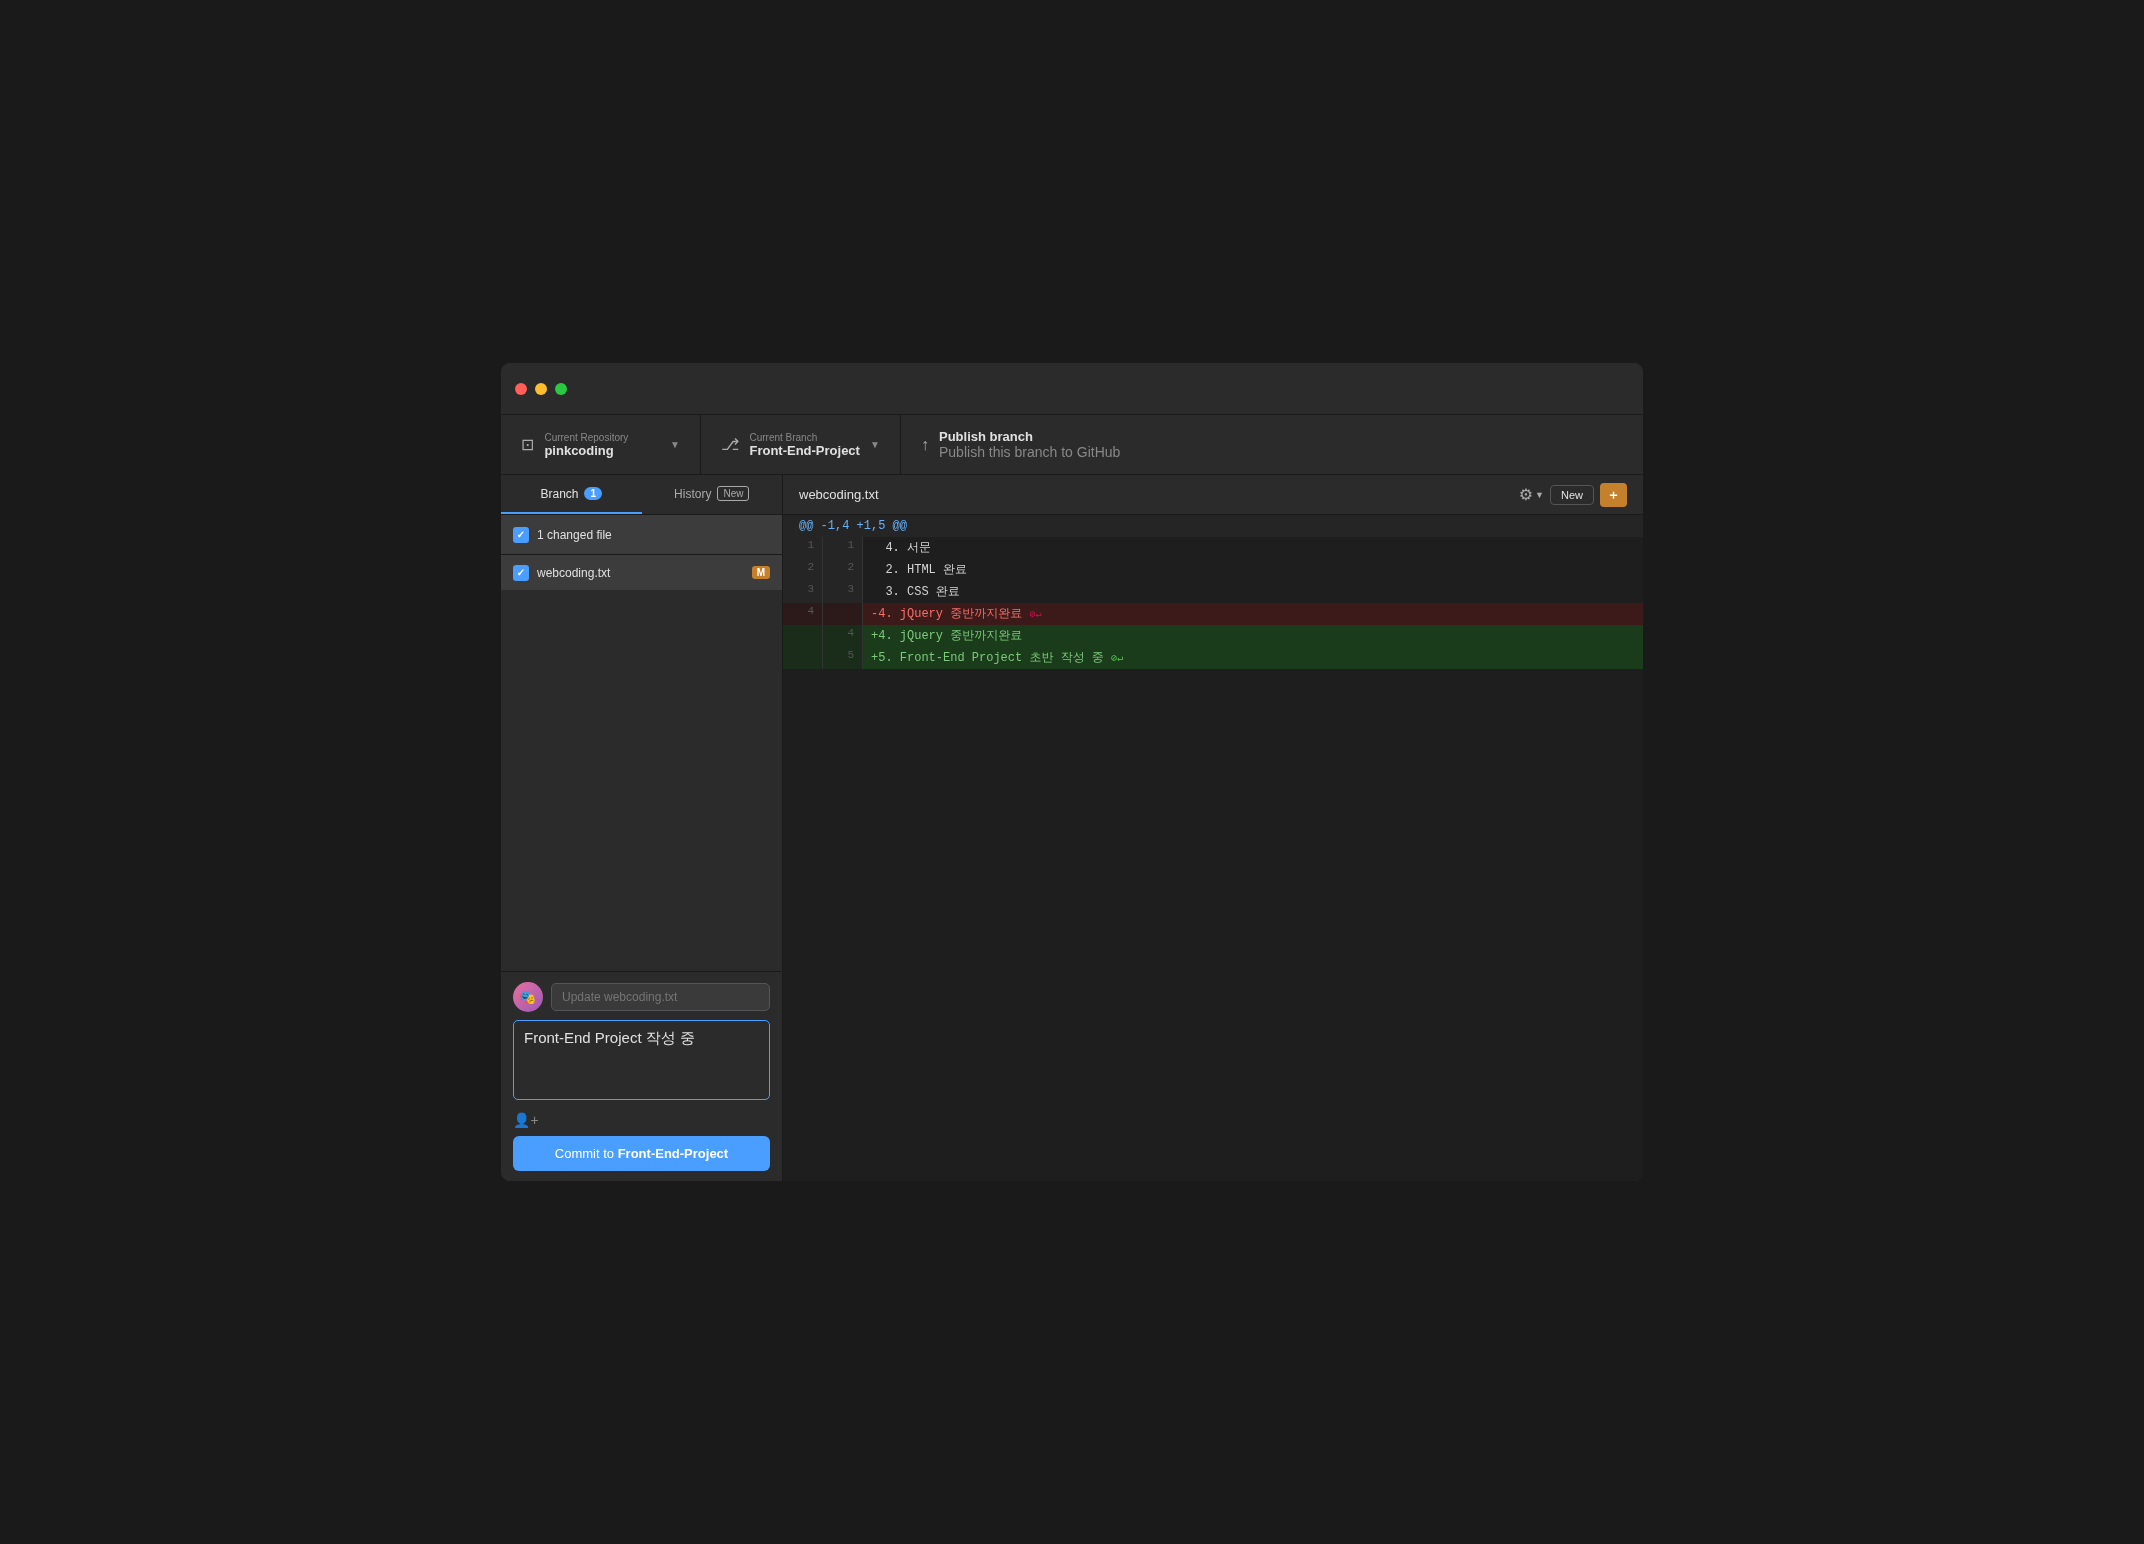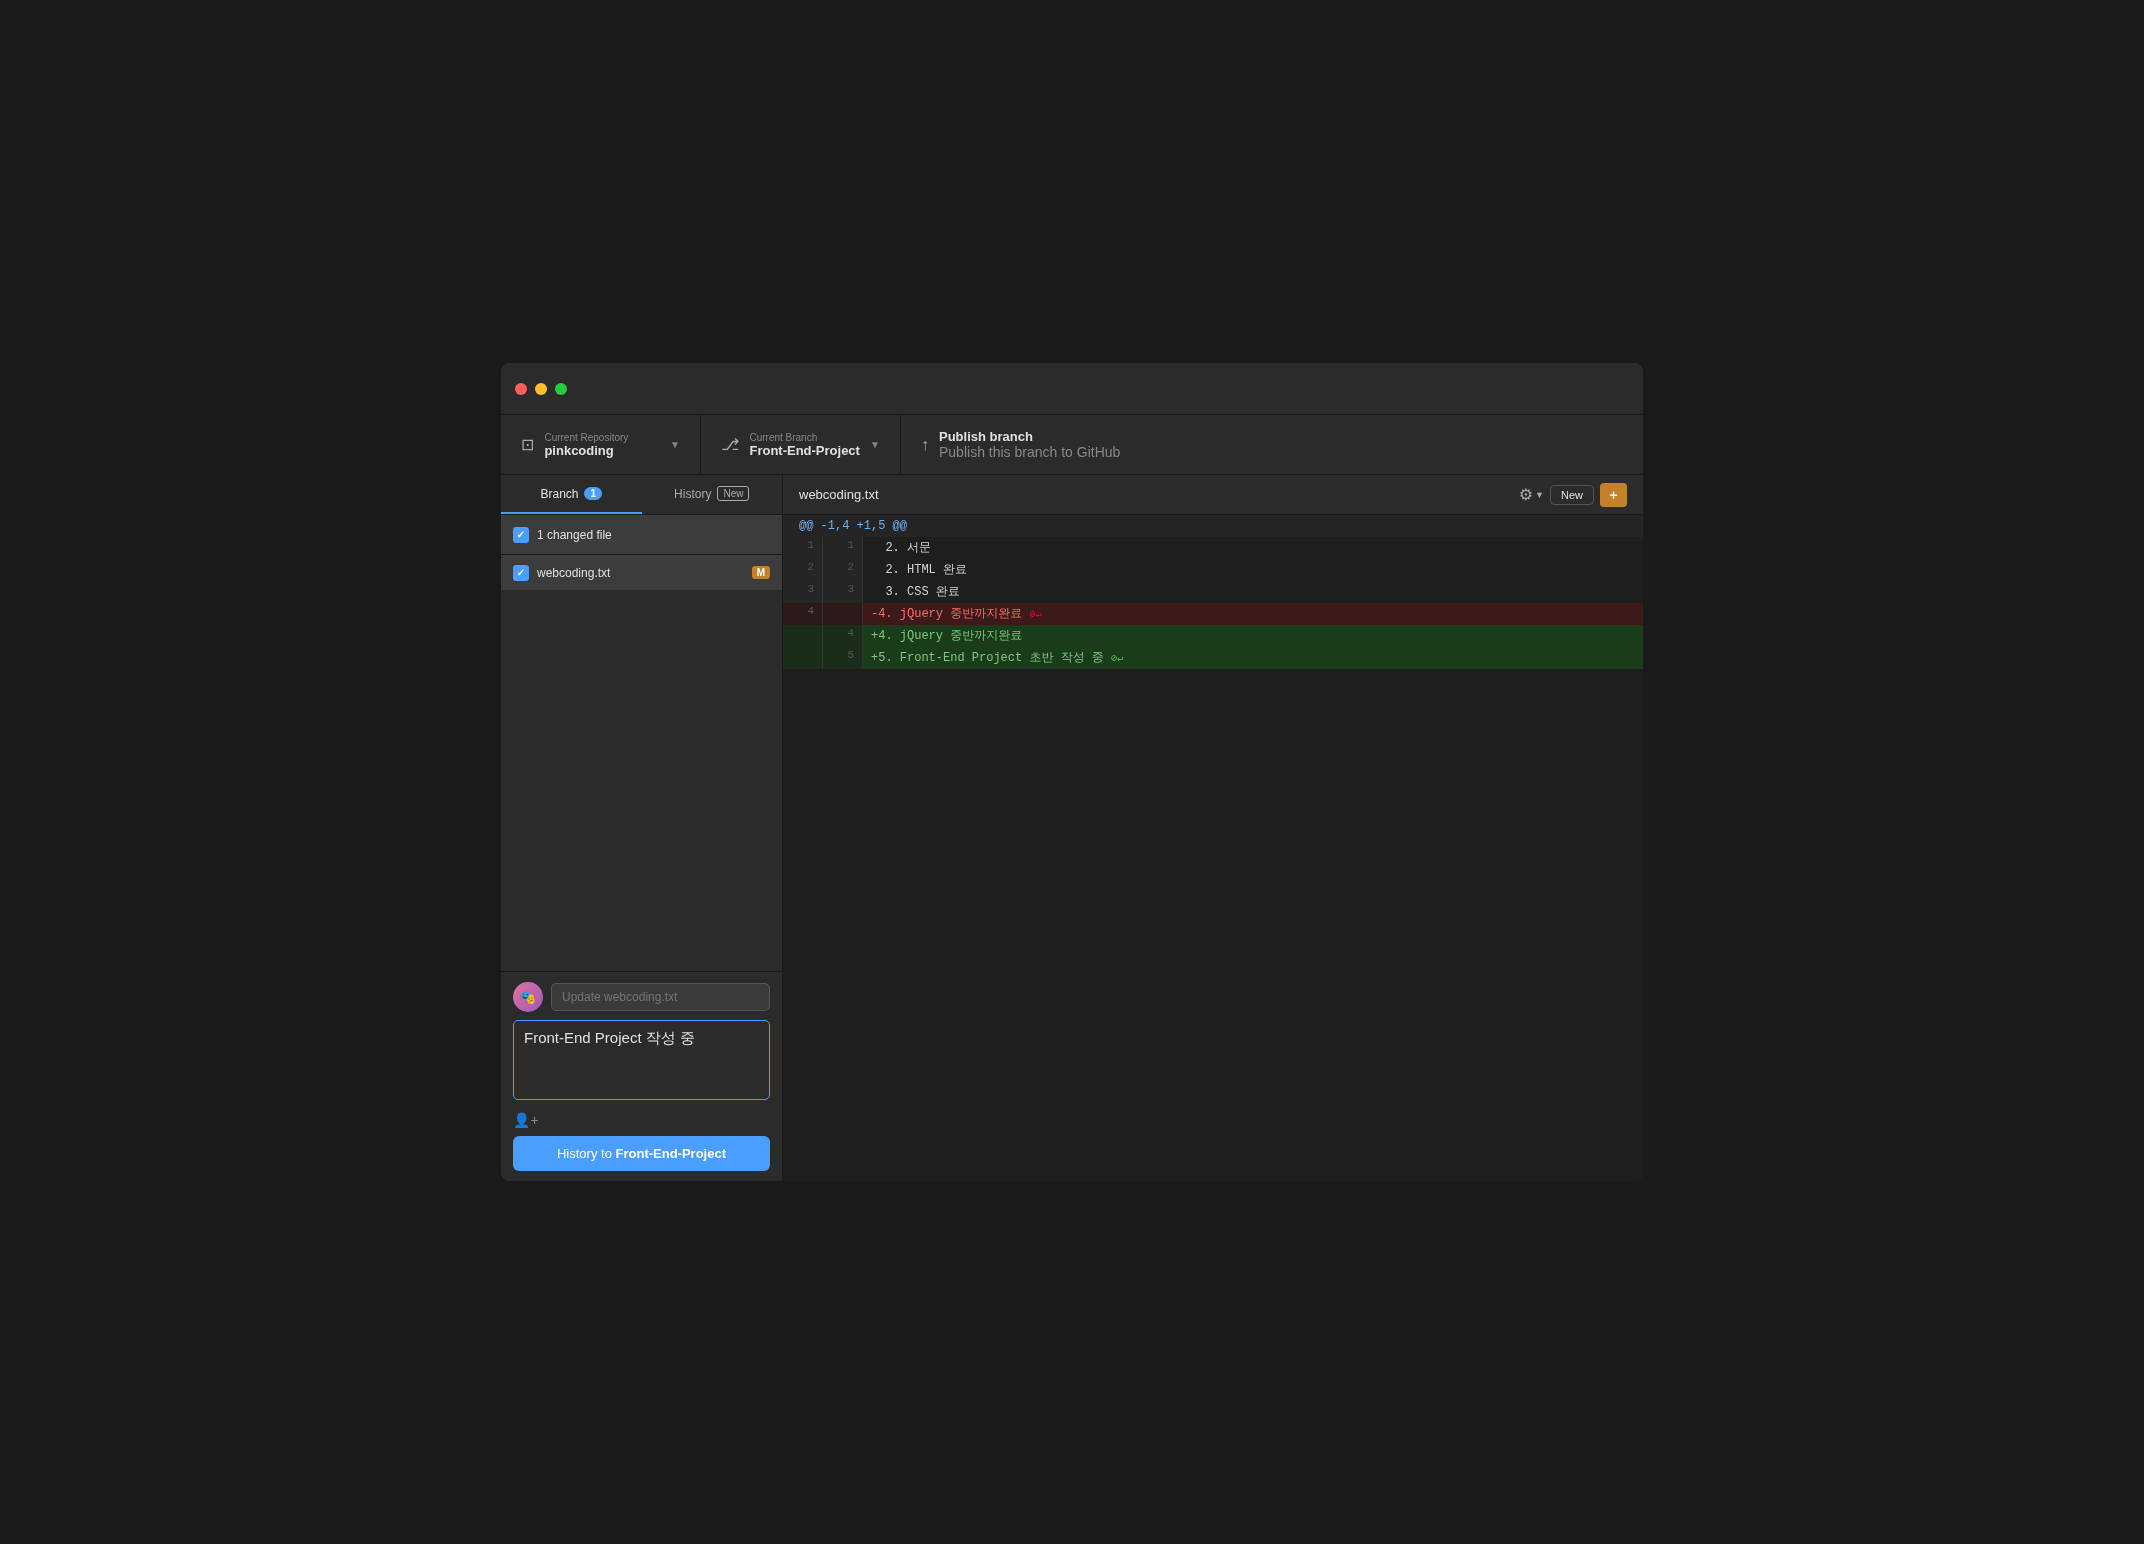--- a/index.html
+++ b/index.html
@@ -475,21 +475,21 @@
           <div class="avatar">🎭</div>
           <input class="commit-title-input" type="text" placeholder="Update webcoding.txt" style="">
         </div>
         <textarea class="commit-desc-textarea" style="">Front-End Project 작성 중</textarea>
         <div class="commit-footer">
           <button class="add-coauthor-btn">
             <span>👤+</span>
           </button>
         </div>
         <button class="commit-button">
-          <span>History to </span><strong>Front-End-Project</strong>
+          <span>Commit to </span><strong>Front-End-Project</strong>
         </button>
       </div>
     </div>
 
     <div class="diff-panel">
 
       <div class="diff-header">
         <span class="diff-filename">webcoding.txt</span>
         <div class="diff-actions">
           <button class="settings-btn">
@@ -503,21 +503,21 @@
 
       <div class="diff-content">
 
         <div class="diff-hunk-header">
           <span>@@ -1,4 +1,5 @@</span>
         </div>
 
         <div class="diff-line context">
           <span class="line-num">1</span>
           <span class="line-num">1</span>
-          <span class="line-code">  2. 서문</span>
+          <span class="line-code">  4. 서문</span>
         </div>
 
         <div class="diff-line context">
           <span class="line-num">2</span>
           <span class="line-num">2</span>
           <span class="line-code">  2. HTML 완료</span>
         </div>
 
         <div class="diff-line context">
           <span class="line-num">3</span>

